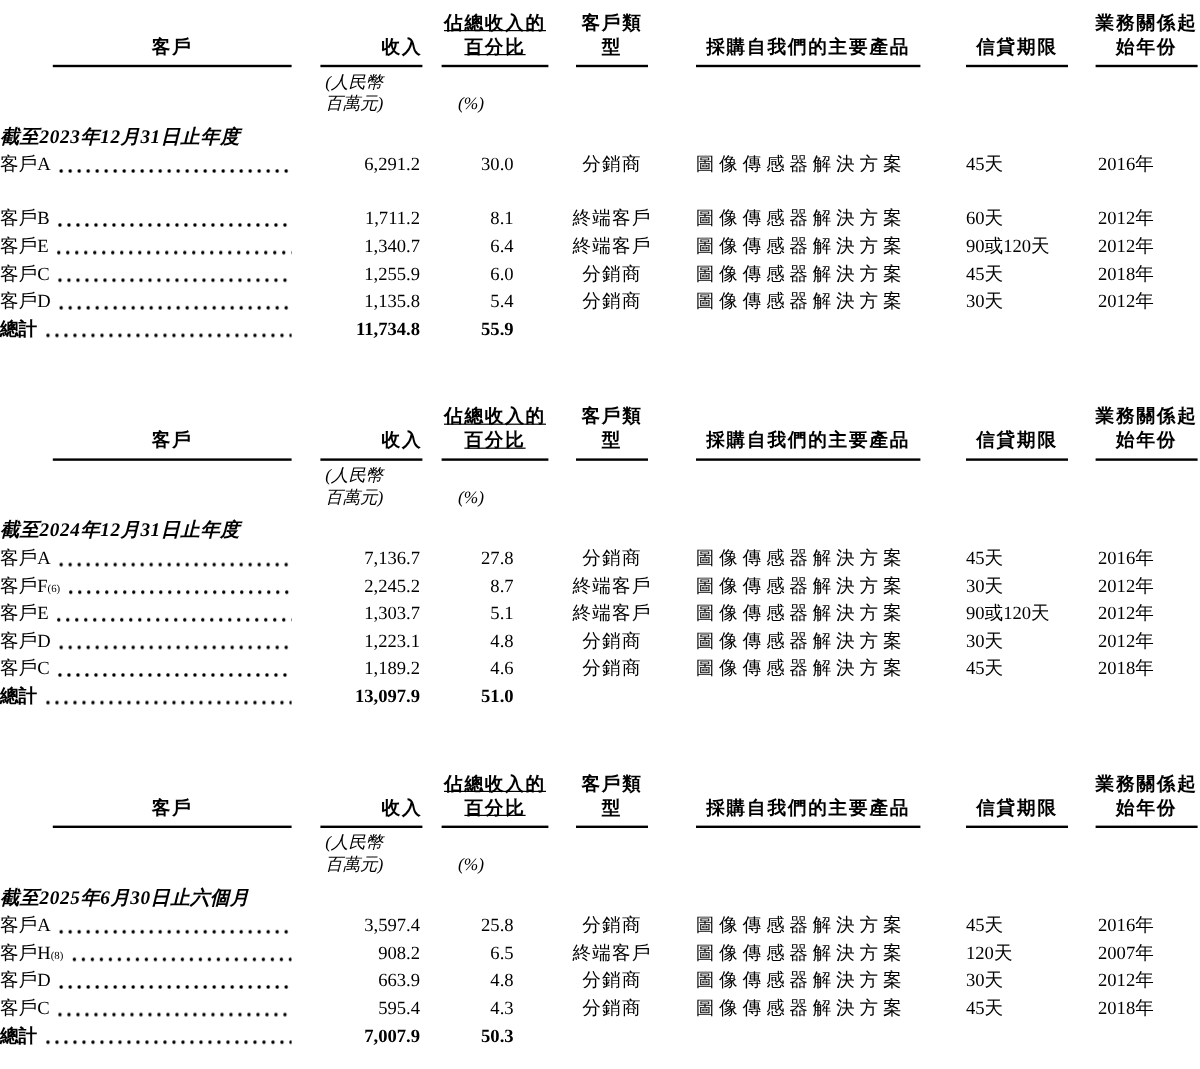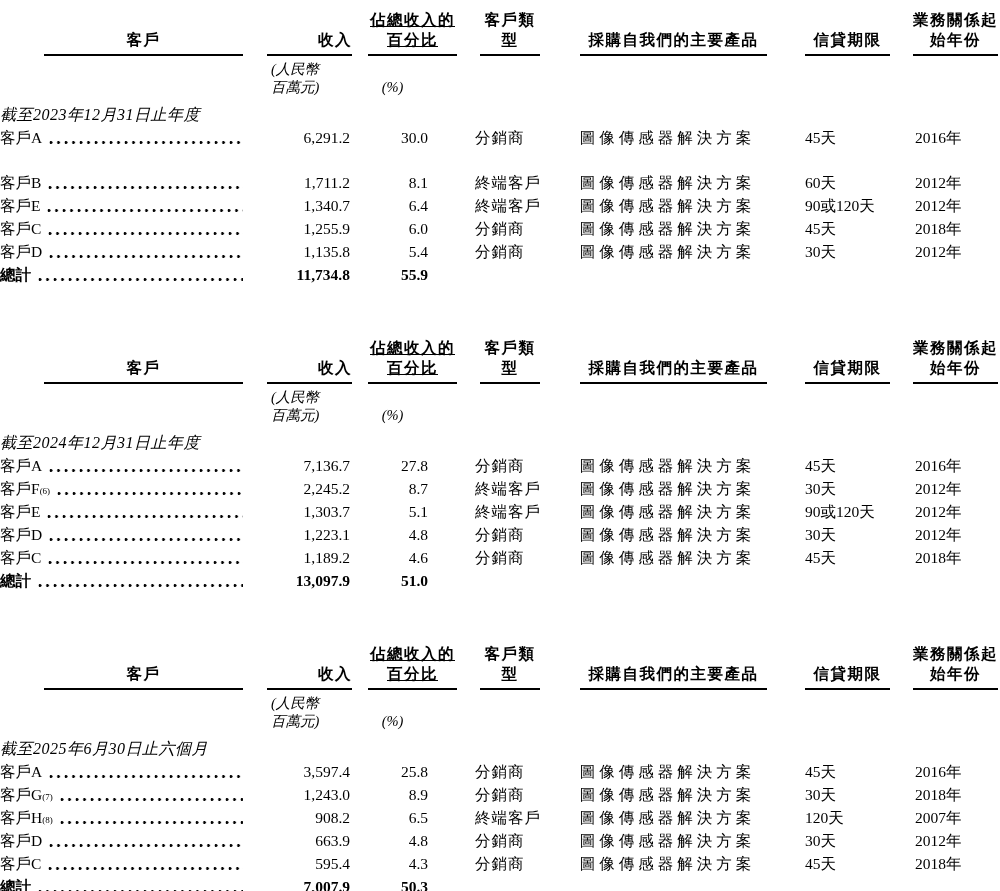--- a/index.html
+++ b/index.html
@@ -36,40 +36,40 @@
   .hd7 { margin-left:18px; margin-right:2px; }
 
   
   tr.subrow { height:42px; }
   .sub { font-style:italic; font-size:14.5px; line-height:18px; padding-bottom:2px; }
   .sub2 { text-align:left; padding-left:16px; }
   .sub3 { text-align:center; padding-right:24px; }
 
   
   .period {
-    font-weight:normal; font-style:italic; font-size:16px;
+    font-weight:bold; font-style:italic; font-size:16px;
     line-height:23px; padding-top:5px; letter-spacing:0.5px;
   }
 
   
   tr.drow { height:23px;padding-left:22px; }
   tr.drow td { font-size:15.5px; line-height:23px; }
   tr.spacer { height:22px; }
   .nmwrap { display:flex; align-items:baseline; }
   .nm { white-space:nowrap; }
   sup.fn { font-size:9px; line-height:0; vertical-align:6px; letter-spacing:0; }
   .leader {
     flex:1; align-self:flex-end; height:5px;
     margin:0 12px 4px 6px;
     background:radial-gradient(circle at 3px 2.5px, #000 1.15px, transparent 1.7px) repeat-x;
     background-size:7.5px 5px;
   }
   .c2v { text-align:right; padding-right:2px; }
   .c3v { text-align:right; padding-right:29px; }
-  .c4v { padding-left:18px; letter-spacing:1px; }
+  .c4v { text-align:center; padding-left:18px; letter-spacing:1px; }
   .c5v { text-align:center; letter-spacing:4px; }
   .c6v { text-align:left; padding-left:15px; }
   .c7v { text-align:left; padding-left:20px; }
   tr.trow td, tr.trow .nm { font-weight:bold; }
 </style>
 </head>
 <body>
 
 <div class="page">
   <table class="sec">
@@ -416,35 +416,20 @@
             </div>
           </td>
     <td class="c2v">3,597.4</td>
     <td class="c3v">25.8</td>
     <td class="c4v">分銷商</td>
     <td class="c5v">圖像傳感器解決方案</td>
     <td class="c6v">45天</td>
     <td class="c7v">2016年</td>
   </tr>
 
-  <tr class="drow">
-    <td>
-            <div class="nmwrap">
-              <span class="nm">客戶G</span>
-              <sup class="fn">(7)</sup>
-              <span class="leader"></span>
-            </div>
-          </td>
-    <td class="c2v">1,243.0</td>
-    <td class="c3v">8.9</td>
-    <td class="c4v">分銷商</td>
-    <td class="c5v">圖像傳感器解決方案</td>
-    <td class="c6v">30天</td>
-    <td class="c7v">2018年</td>
-  </tr>
 
   <tr class="drow">
     <td>
             <div class="nmwrap">
               <span class="nm">客戶H</span>
               <sup class="fn">(8)</sup>
               <span class="leader"></span>
             </div>
           </td>
     <td class="c2v">908.2</td>

